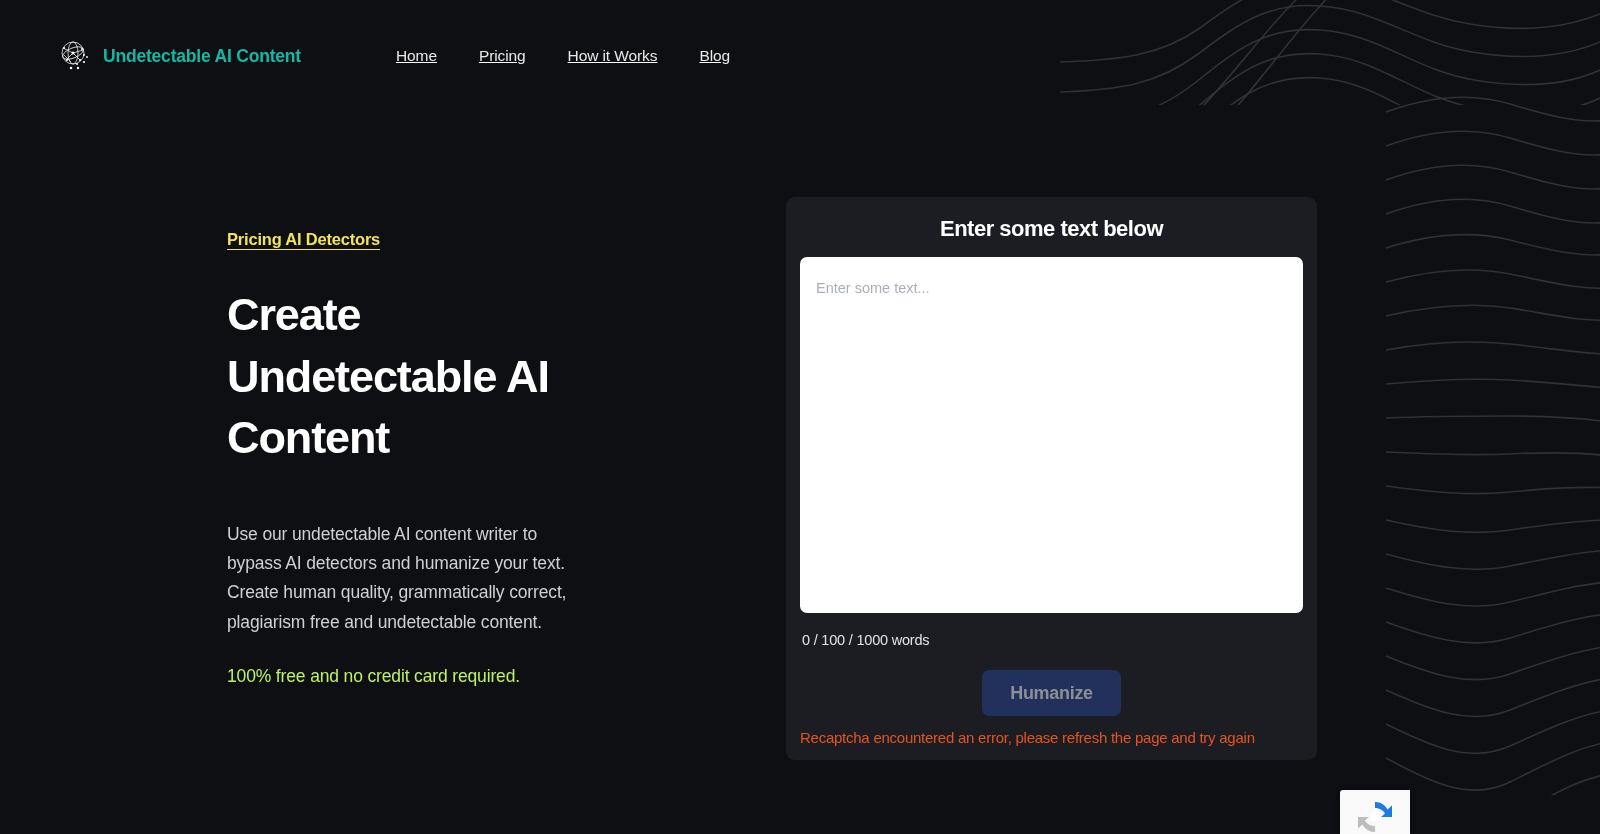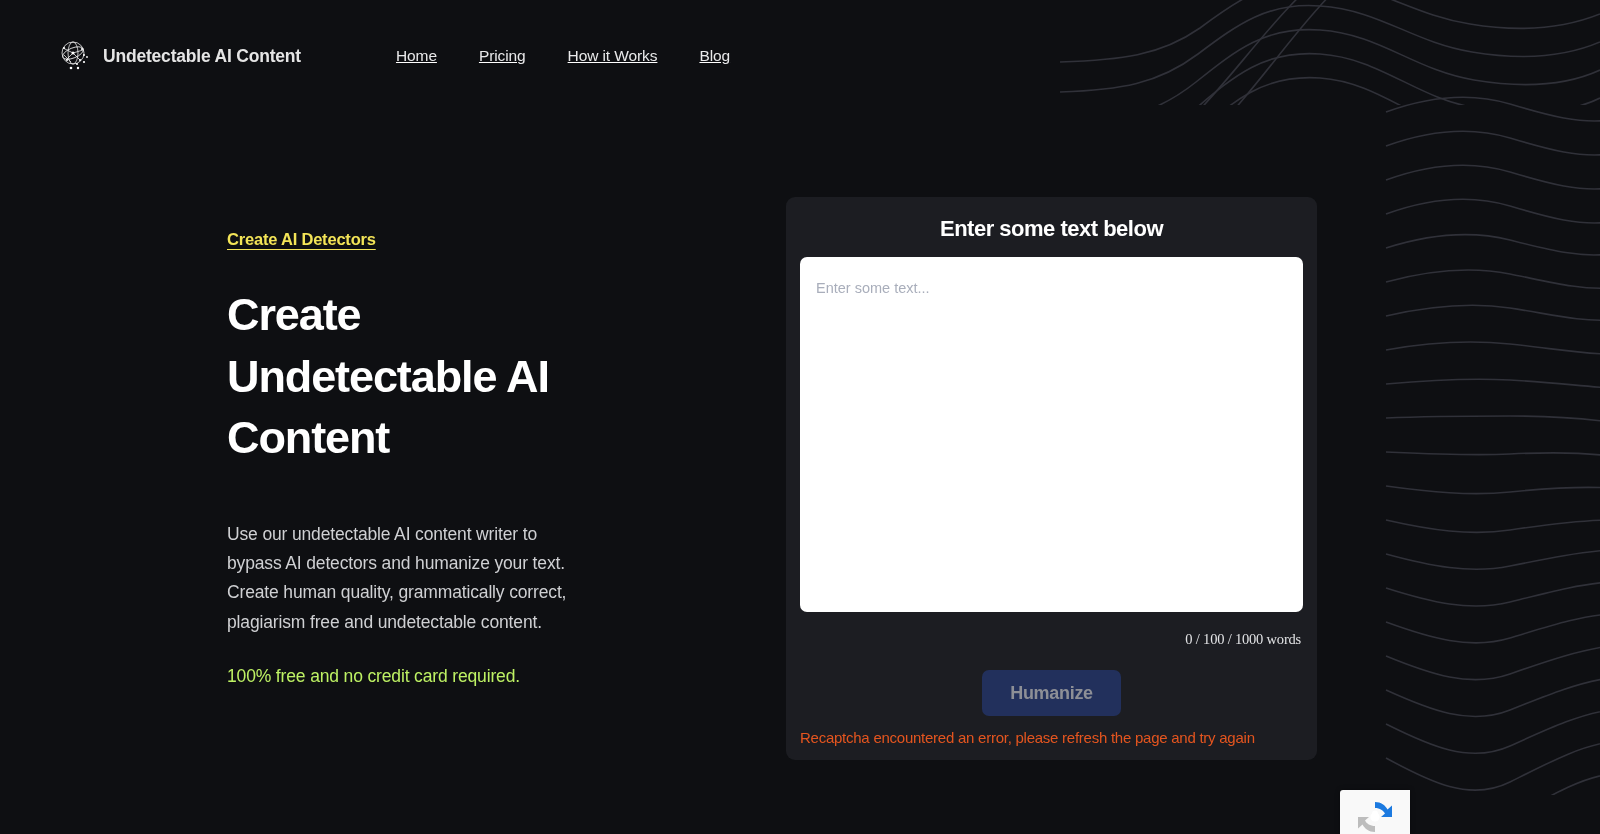--- a/index.html
+++ b/index.html
@@ -45,21 +45,21 @@
     margin-left: 58px;
     text-decoration: none;
   }
   .brand-mark {
     width: 34px; height: 34px;
     display: block;
   }
   .brand-name {
     font-size: 17.5px;
     font-weight: bold;
-    color: #e5e5e5;
+    color: #14b8a6;
     letter-spacing: -0.2px;
     white-space: nowrap;
   }
 
   .main-nav {
     display: flex;
     align-items: center;
     gap: 0px;
     margin-left: 74px;
     text-decoration: underline;
@@ -179,25 +179,24 @@
     outline: none;
     display: block;
   }
   #text-input::placeholder {
     color: #a9aebb;
     font-size: 14.5px;
   }
 
   #counters {
     display: flex;
-    justify-content: flex-end;
+    justify-content: flex-start;
     align-items: center;
     margin-top: 19px;
     padding: 0 2px;
-    font-family: Liberation Serif, serif;
   }
   .counter {
     font-size: 14.5px;
     color: #e2e3e5;
     letter-spacing: -0.2px;
   }
 
   #humanize-row {
     display: flex;
     justify-content: center;
@@ -325,21 +324,21 @@
     <a class="nav-link" href="#">Pricing</a>
     <a class="nav-link" href="#">How it Works</a>
     <a class="nav-link" href="#">Blog</a>
   </nav>
 
 </header>
 
 <main id="main-area">
 
   <section id="hero-copy">
-    <a id="bypass-link" href="#">Create AI Detectors</a>
+    <a id="bypass-link" href="#">Pricing AI Detectors</a>
     <h1 id="hero-title">Create Undetectable AI Content</h1>
     <p id="hero-paragraph" style="white-space: pre-line;">Use our undetectable AI content writer to bypass AI detectors and humanize your text.
 Create human quality, grammatically correct, plagiarism free and undetectable content.</p>
     <p id="hero-note">100% free and no credit card required.</p>
   </section>
 
   <section id="humanizer-card">
     <h2 id="card-title">Enter some text below</h2>
 
     <textarea id="text-input" placeholder="Enter some text..." style=""></textarea>

